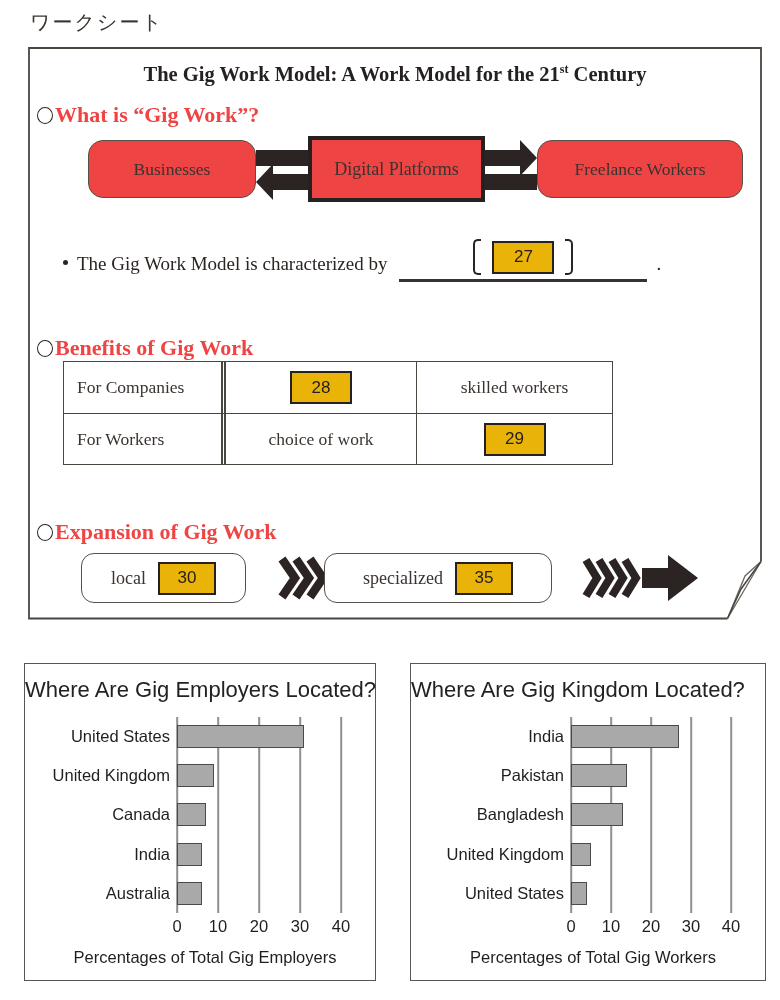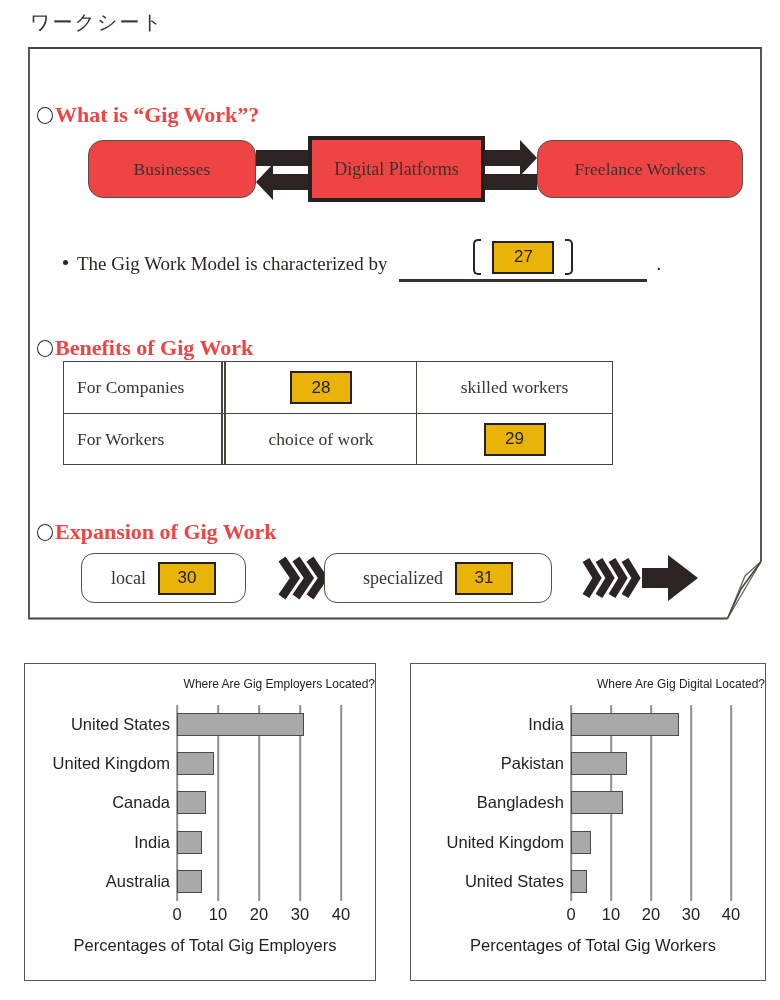--- a/index.html
+++ b/index.html
@@ -79,21 +79,21 @@
   .stage2{width:228px;}
   .chev3{margin-left:32px;flex:none;}
   .chev-arrow{margin-left:30px;margin-right:0;flex:none;}
   
   .chart{
     position:absolute;top:663px;height:318px;box-sizing:border-box;border:1.8px solid #565656;
     font-family:"Liberation Sans","DejaVu Sans",sans-serif;color:#222;background:#fff;
   }
   .chart-left{left:24px;width:352px;}
   .chart-right{left:410px;width:356px;}
-  .chart-title{text-align:right;margin-top:13px;font-size:12px;white-space:nowrap;}
+  .chart-title{text-align:left;margin-top:13px;font-size:22px;white-space:nowrap;}
   .chart-body{position:relative;margin-top:14px;height:196px;}
   .gridlines{position:absolute;top:0;bottom:0;}
   .chart-left  .gridlines{left:152px;width:164px;}
   .chart-right .gridlines{left:160px;width:160px;}
   .vl{position:absolute;top:0;bottom:0;width:1.6px;background:#8f8f8f;transform:translateX(-50%);}
   .crow{display:flex;align-items:center;height:39.2px;position:relative;}
   .clabel{text-align:right;font-size:16.5px;white-space:nowrap;color:#1f1f1f;flex:none;}
   .chart-left  .clabel{width:145px;padding-right:7px;}
   .chart-right .clabel{width:153px;padding-right:7px;}
   .ccell{position:relative;height:100%;display:flex;align-items:center;flex:none;}
@@ -112,20 +112,23 @@
 <div class="page-heading">ワークシート</div>
 
 <div class="sheet">
 
   <svg class="sheet-frame" viewBox="0 0 734 573" xmlns="http://www.w3.org/2000/svg">
     <path d="M699.5,571.5 L1,571.5 L1,1 L733,1 L733,514.5" fill="none" stroke="#4a453f" stroke-width="1.8"></path>
     <polygon points="699.5,571.5 717,529 733,514.5" fill="#ffffff" stroke="#6a655f" stroke-width="1.3"></polygon>
     <path d="M699.5,571.5 L713,542 L733,514.5" fill="none" stroke="#4a453f" stroke-width="1.5"></path>
   </svg>
 
+  <div class="ws-title">
+    <span>The Gig Work Model: A Work Model for the 21</span><sup>st</sup><span> Century</span>
+  </div>
 
   <div class="ws-heading h-what">
     <span class="circ"></span><span>What is “Gig Work”?</span>
   </div>
 
   <div class="diagram">
     <div class="node round n-biz">
       <span>Businesses</span>
     </div>
     <div class="gap">
@@ -195,21 +198,21 @@
       <span>local</span>
       <span class="numbox">30</span>
     </div>
     <svg class="chev3" width="46" height="48" viewBox="0 0 46 48" xmlns="http://www.w3.org/2000/svg">
       <path d="M4,5 L17,24 L4,43" fill="none" stroke="#2b2422" stroke-width="8.5"></path>
       <path d="M18,5 L31,24 L18,43" fill="none" stroke="#2b2422" stroke-width="8.5"></path>
       <path d="M32,5 L45,24 L32,43" fill="none" stroke="#2b2422" stroke-width="8.5"></path>
     </svg>
     <div class="stage stage2">
       <span>specialized</span>
-      <span class="numbox">31</span>
+      <span class="numbox">35</span>
     </div>
     <svg class="chev-arrow" width="124" height="52" viewBox="0 0 124 52" xmlns="http://www.w3.org/2000/svg">
       <path d="M4,8 L15,26 L4,44" fill="none" stroke="#2b2422" stroke-width="8"></path>
       <path d="M17,8 L28,26 L17,44" fill="none" stroke="#2b2422" stroke-width="8"></path>
       <path d="M30,8 L41,26 L30,44" fill="none" stroke="#2b2422" stroke-width="8"></path>
       <path d="M43,8 L54,26 L43,44" fill="none" stroke="#2b2422" stroke-width="8"></path>
       <polygon points="60,16 86,16 86,3 116,26 86,49 86,36 60,36" fill="#2b2422"></polygon>
     </svg>
   </div>
 </div>
@@ -259,21 +262,21 @@
     <span class="tick" style="left:0%">0</span>
     <span class="tick" style="left:25%">10</span>
     <span class="tick" style="left:50%">20</span>
     <span class="tick" style="left:75%">30</span>
     <span class="tick" style="left:100%">40</span>
   </div>
   <div class="caption">Percentages of Total Gig Employers</div>
 </div>
 
 <div class="chart chart-right">
-  <div class="chart-title">Where Are Gig Digital Located?</div>
+  <div class="chart-title">Where Are Gig Kingdom Located?</div>
   <div class="chart-body">
     <div class="gridlines">
       <i class="vl" style="left:0%"></i>
         <i class="vl" style="left:25%"></i>
         <i class="vl" style="left:50%"></i>
         <i class="vl" style="left:75%"></i>
         <i class="vl" style="left:100%"></i>
     </div>
     <div class="crow">
       <div class="clabel">India</div>

